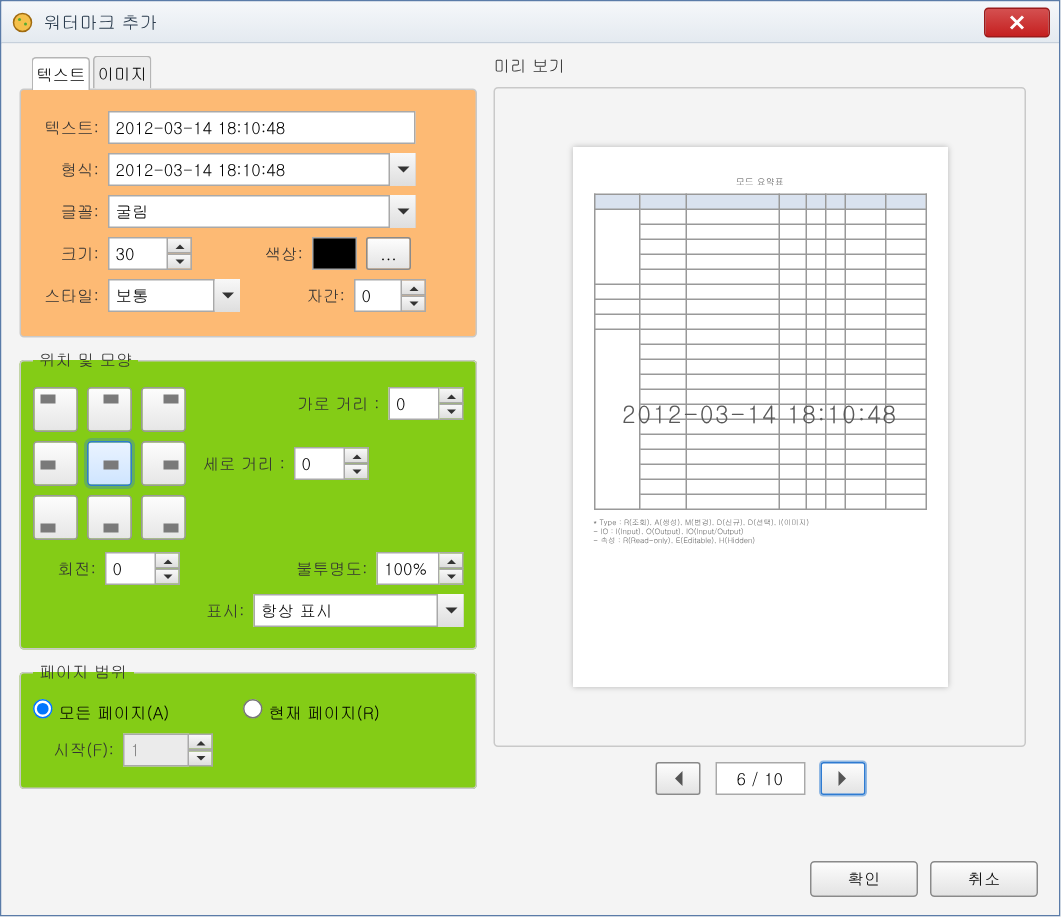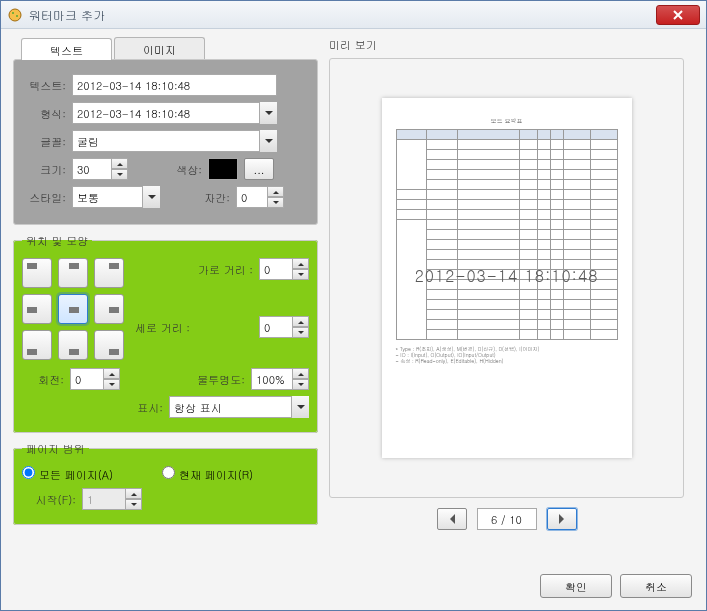--- a/index.html
+++ b/index.html
@@ -12,24 +12,24 @@
 .titlebar .icon svg { width:16px; height:16px; }
 .titlebar .title { flex: 1; font-size: 12px; color: #2a3b4d; }
 .close-btn { width: 44px; height: 20px; background: linear-gradient(#d45050,#c52020); border: 1px solid #9a1a1a; border-radius: 3px; color:#fff; display:flex; align-items:center; justify-content:center; font-size: 10px; cursor:pointer; }
 
 .content { position: absolute; top: 28px; left: 0; right: 0; bottom: 0; background: #f4f4f4; padding: 10px; }
 
 .left-col { position: absolute; left: 12px; top: 8px; width: 305px; }
 .right-col { position: absolute; left: 328px; top: 8px; width: 355px; }
 
 .tabstrip { display: flex; height: 22px; margin-left: 8px; }
-.tab { padding: 4px 28px 0; border: 1px solid #b5b5b5; border-bottom: none; background: #ececec; border-radius: 3px 3px 0 0; margin-right: 2px; cursor:pointer; }
+.tab { padding: 4px 2px 0; border: 1px solid #b5b5b5; border-bottom: none; background: #ececec; border-radius: 3px 3px 0 0; margin-right: 2px; cursor:pointer; }
 .tab.active { background: #fff; position: relative; top: 1px; }
 
-.panel { border: 1px solid #c9c9c9; background: #a3a3a3; border-radius: 3px; margin-top: 0; }
+.panel { border: 1px solid #c9c9c9; background: #fdba74; border-radius: 3px; margin-top: 0; }
 
 fieldset.group { border: 1px solid #c9c9c9; border-radius: 3px; margin: 8px 0 0; padding: 10px 8px 8px; background: #84cc16; }
 fieldset.group > legend { padding: 0 4px; font-size: 11px; color: #333; }
 
 .row { display:flex; align-items:center; margin-bottom:6px; }
 .row label { width: 48px; text-align: right; padding-right: 6px; color:#333; }
 .row label.mid { width: 72px; text-align:right; }
 
 input[type=text].txt, select.combo, input.spin {
   height: 22px; border: 1px solid #a9a9a9; background: #fff; padding: 0 4px; font-size: 11px;
@@ -199,21 +199,21 @@
             <div class="row" style="justify-content:flex-end">
               <label class="mid">가로 거리 :</label>
               <span class="spinwrap">
                   <input class="spin" style="width: 34px;" value="0">
                   <span class="spinners">
                     <div class="up"></div>
                     <div class="dn"></div>
                   </span>
                 </span>
             </div>
-            <div class="row" style="justify-content:space-between;margin-top:36px">
+            <div class="row" style="justify-content:flex-start;margin-top:18px">
               <label class="mid">세로 거리 :</label>
               <span class="spinwrap">
                   <input class="spin" style="width: 34px;" value="0">
                   <span class="spinners">
                     <div class="up"></div>
                     <div class="dn"></div>
                   </span>
                 </span>
             </div>
           </div>

